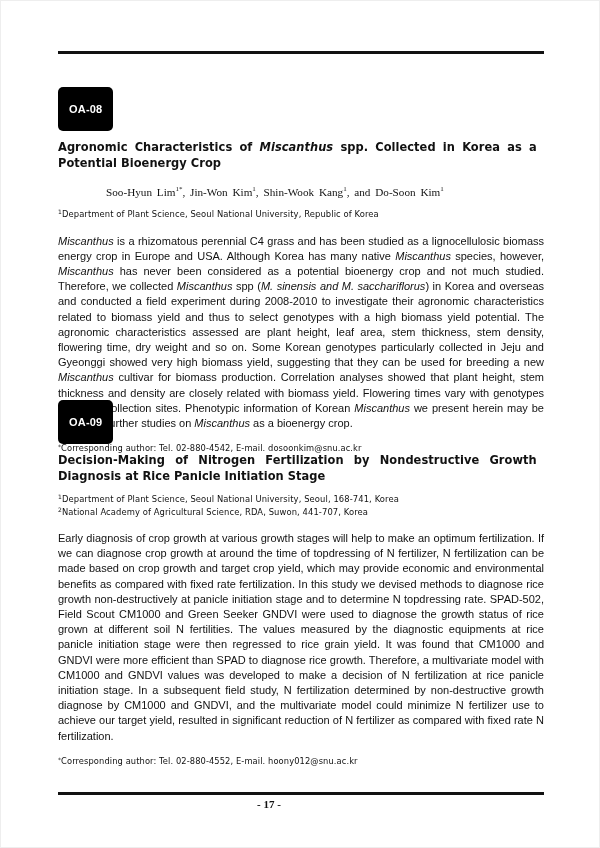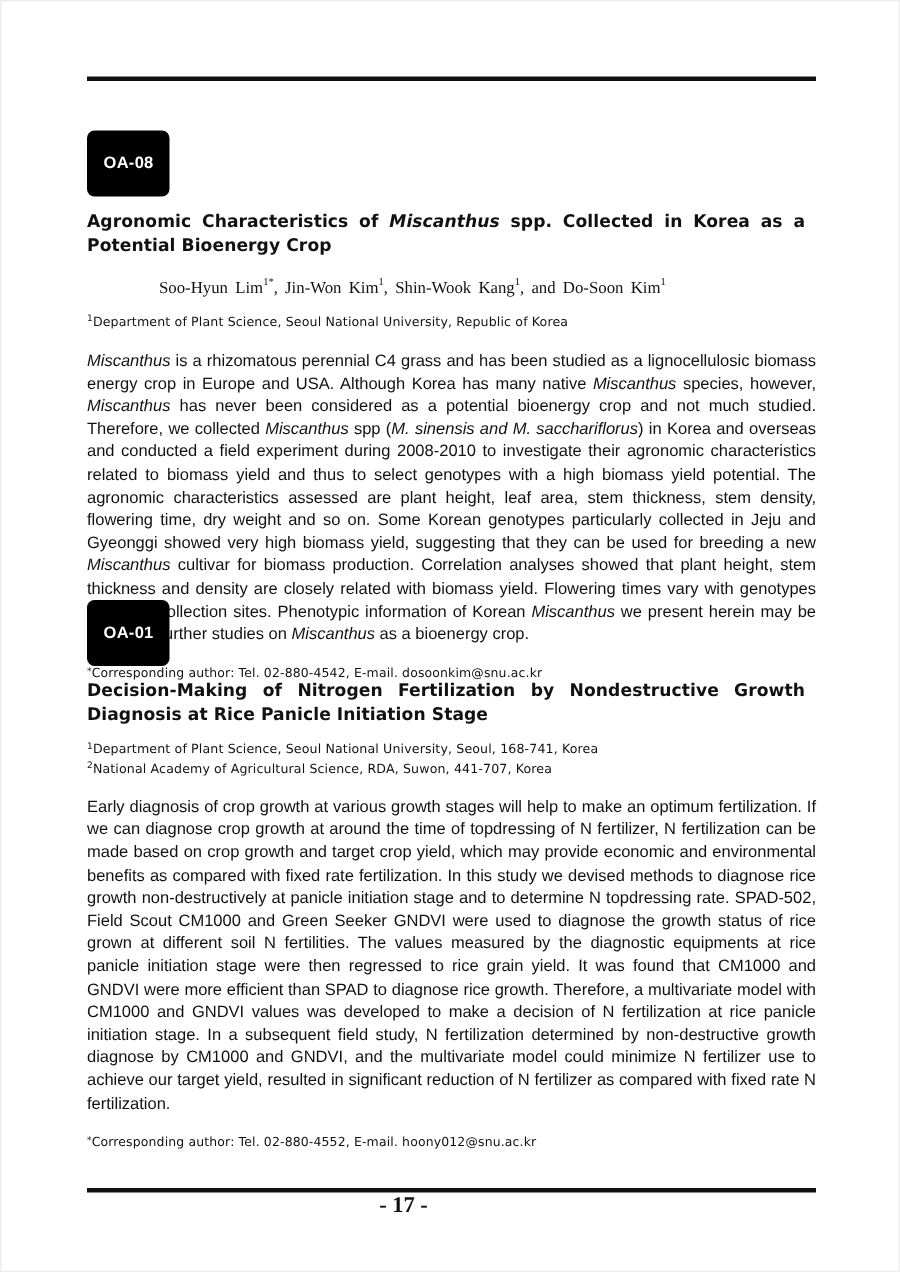--- a/index.html
+++ b/index.html
@@ -109,42 +109,42 @@
     }
 
     .page-number {
       position: absolute;
       top: 796px;
       left: 0;
       width: 536px;
       text-align: center;
       font-family: "Liberation Serif", serif;
       font-weight: bold;
-      font-size: 15px;
+      font-size: 11px;
       line-height: 14px;
     }
   </style>
 </head>
 <body>
 
 <div class="rule top"></div>
 
 <section class="abstract" id="abs1">
   <span class="code-badge">OA-08</span>
   <div class="title"><span>Agronomic Characteristics of </span><em>Miscanthus</em><span> spp. Collected in Korea as a Potential Bioenergy Crop</span></div>
   <div class="authors"><span>Soo-Hyun Lim</span><sup>1*</sup>, <span>Jin-Won Kim</span><sup>1</sup>, <span>Shin-Wook Kang</span><sup>1</sup>, and <span>Do-Soon Kim</span><sup>1</sup></div>
   <div class="affils">
       <div><sup>1</sup><span>Department of Plant Science, Seoul National University, Republic of Korea</span></div>
     </div>
   <div class="body-text"><em>Miscanthus</em><span> is a rhizomatous perennial C4 grass and has been studied as a lignocellulosic biomass energy crop in Europe and USA. Although Korea has many native </span><em>Miscanthus</em><span> species, however, </span><em>Miscanthus</em><span> has never been considered as a potential bioenergy crop and not much studied. Therefore, we collected </span><em>Miscanthus</em><span> spp (</span><em>M. sinensis and M. sacchariflorus</em><span>) in Korea and overseas and conducted a field experiment during 2008-2010 to investigate their agronomic characteristics related to biomass yield and thus to select genotypes with a high biomass yield potential. The agronomic characteristics assessed are plant height, leaf area, stem thickness, stem density, flowering time, dry weight and so on. Some Korean genotypes particularly collected in Jeju and Gyeonggi showed very high biomass yield, suggesting that they can be used for breeding a new </span><em>Miscanthus</em><span> cultivar for biomass production. Correlation analyses showed that plant height, stem thickness and density are closely related with biomass yield. Flowering times vary with genotypes and their collection sites. Phenotypic information of Korean </span><em>Miscanthus</em><span> we present herein may be useful for further studies on </span><em>Miscanthus</em><span> as a bioenergy crop.</span></div>
   <div class="corresponding"><sup>*</sup><span>Corresponding author: Tel. 02-880-4542, E-mail. dosoonkim@snu.ac.kr</span></div>
 </section>
 
 <section class="abstract" id="abs2">
-  <span class="code-badge">OA-01</span>
+  <span class="code-badge">OA-09</span>
   <div class="title"><span>Decision-Making of Nitrogen Fertilization by Nondestructive Growth Diagnosis at Rice Panicle Initiation Stage</span></div>
   <div class="affils">
       <div><sup>1</sup><span>Department of Plant Science, Seoul National University, Seoul, 168-741, Korea</span></div>
       <div><sup>2</sup><span>National Academy of Agricultural Science, RDA, Suwon, 441-707, Korea</span></div>
     </div>
   <div class="body-text"><span>Early diagnosis of crop growth at various growth stages will help to make an optimum fertilization. If we can diagnose crop growth at around the time of topdressing of N fertilizer, N fertilization can be made based on crop growth and target crop yield, which may provide economic and environmental benefits as compared with fixed rate fertilization. In this study we devised methods to diagnose rice growth non-destructively at panicle initiation stage and to determine N topdressing rate. SPAD-502, Field Scout CM1000 and Green Seeker GNDVI were used to diagnose the growth status of rice grown at different soil N fertilities. The values measured by the diagnostic equipments at rice panicle initiation stage were then regressed to rice grain yield. It was found that CM1000 and GNDVI were more efficient than SPAD to diagnose rice growth. Therefore, a multivariate model with CM1000 and GNDVI values was developed to make a decision of N fertilization at rice panicle initiation stage. In a subsequent field study, N fertilization determined by non-destructive growth diagnose by CM1000 and GNDVI, and the multivariate model could minimize N fertilizer use to achieve our target yield, resulted in significant reduction of N fertilizer as compared with fixed rate N fertilization.</span></div>
   <div class="corresponding"><sup>*</sup><span>Corresponding author: Tel. 02-880-4552, E-mail. hoony012@snu.ac.kr</span></div>
 </section>
 
 <div class="rule bottom"></div>

